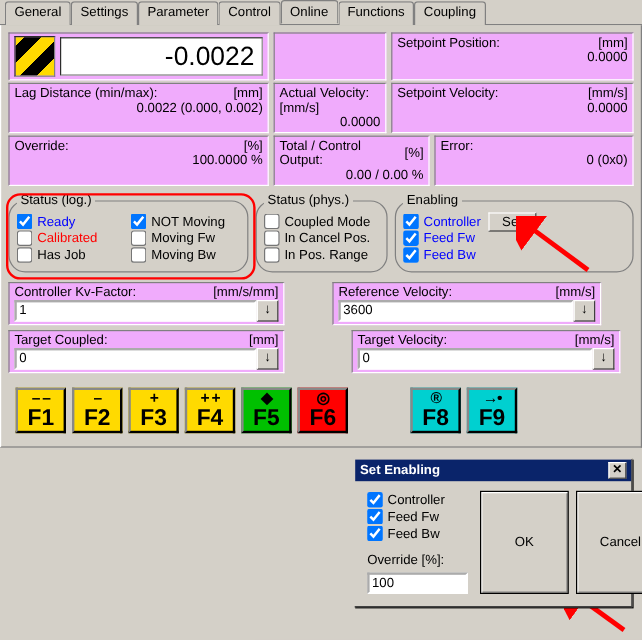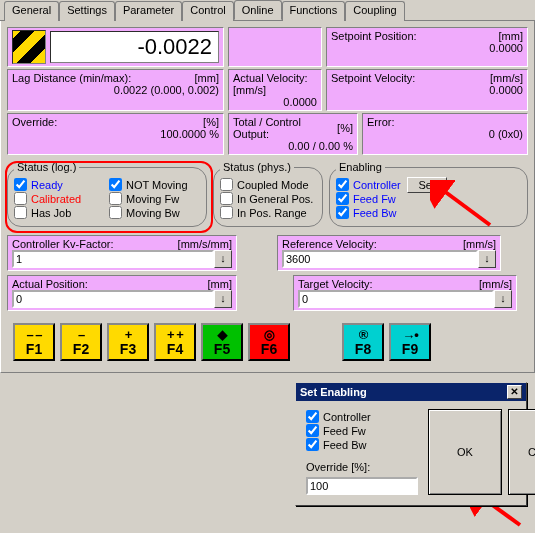--- a/index.html
+++ b/index.html
@@ -115,21 +115,21 @@
   }
   .fkeys { display:flex; gap:5px; margin-top:6px; padding:6px;}
   .fkey {
     width:42px;height:38px;border:2px solid #000;
     border-top-color:#888;border-left-color:#888;
     display:flex;flex-direction:column;align-items:center;justify-content:center;
     font-family:Arial;font-size:12px; font-weight:bold;
     padding-top:1px;
   }
   .fkey .sym { font-size:13px; line-height:12px; letter-spacing:-1px;}
-  .fkey .lbl { font-size:14px; }
+  .fkey .lbl { font-size:19px; }
   .bg-yellow{background:#ffda00;} .bg-green{background:#00c000;}
   .bg-red{background:#ff0000;} .bg-cyan{background:#00d0d0;}
   .bg-gray{background:#c0c0c0;}
   .arrow {
     position:absolute;
     pointer-events:none;
   }
   .dialog {
     position:absolute;
     left:295px; top:382px;
@@ -282,21 +282,21 @@
     </fieldset>
 
     <fieldset class="grp" style="width:110px;">
       <legend>Status (phys.)</legend>
       <label class="chk">
           <input type="checkbox" style="">
           <span>Coupled Mode</span>
         </label>
       <label class="chk">
           <input type="checkbox" style="">
-          <span>In General Pos.</span>
+          <span>In Cancel Pos.</span>
         </label>
       <label class="chk">
           <input type="checkbox" style="">
           <span>In Pos. Range</span>
         </label>
     </fieldset>
 
     <fieldset class="grp" style="flex:1;">
       <legend>Enabling</legend>
       <div style="display:flex; gap:6px;">
@@ -342,21 +342,21 @@
       <div style="display:flex;">
           <input class="inset-input" style="flex: 1 1 0%;" value="3600">
           <div class="spin">↓</div>
         </div>
     </div>
   </div>
 
   <div class="row" style="margin-top:4px; gap:56px;">
     <div class="cell" style="width:230px;">
       <div class="disp">
-          <span>Actual Position:</span>
+          <span>Target Coupled:</span>
           <span>[mm]</span>
         </div>
       <div style="display:flex;">
           <input class="inset-input" style="flex: 1 1 0%;" value="0">
           <div class="spin">↓</div>
         </div>
     </div>
     <div class="cell" style="width:224px;">
       <div class="disp">
           <span>Target Velocity:</span>
@@ -437,21 +437,21 @@
         </label>
       <label class="chk">
           <input type="checkbox" checked="" style="">
           <span>Feed Fw</span>
         </label>
       <label class="chk">
           <input type="checkbox" checked="" style="">
           <span>Feed Bw</span>
         </label>
       <div style="margin-top:10px;">Override [%]:</div>
-      <input class="inset-input" style="width: 112px; margin-top: 4px;" value="100">
+      <input class="inset-input" style="width: 84px; margin-top: 4px;" value="100">
     </div>
     <div style="display:flex; gap:6px;">
       <button class="dlg-btn">OK</button>
       <button class="dlg-btn">Cancel</button>
       <div style="height:20px;"></div>
       <button class="dlg-btn">All</button>
     </div>
   </div>
 </div>
 

